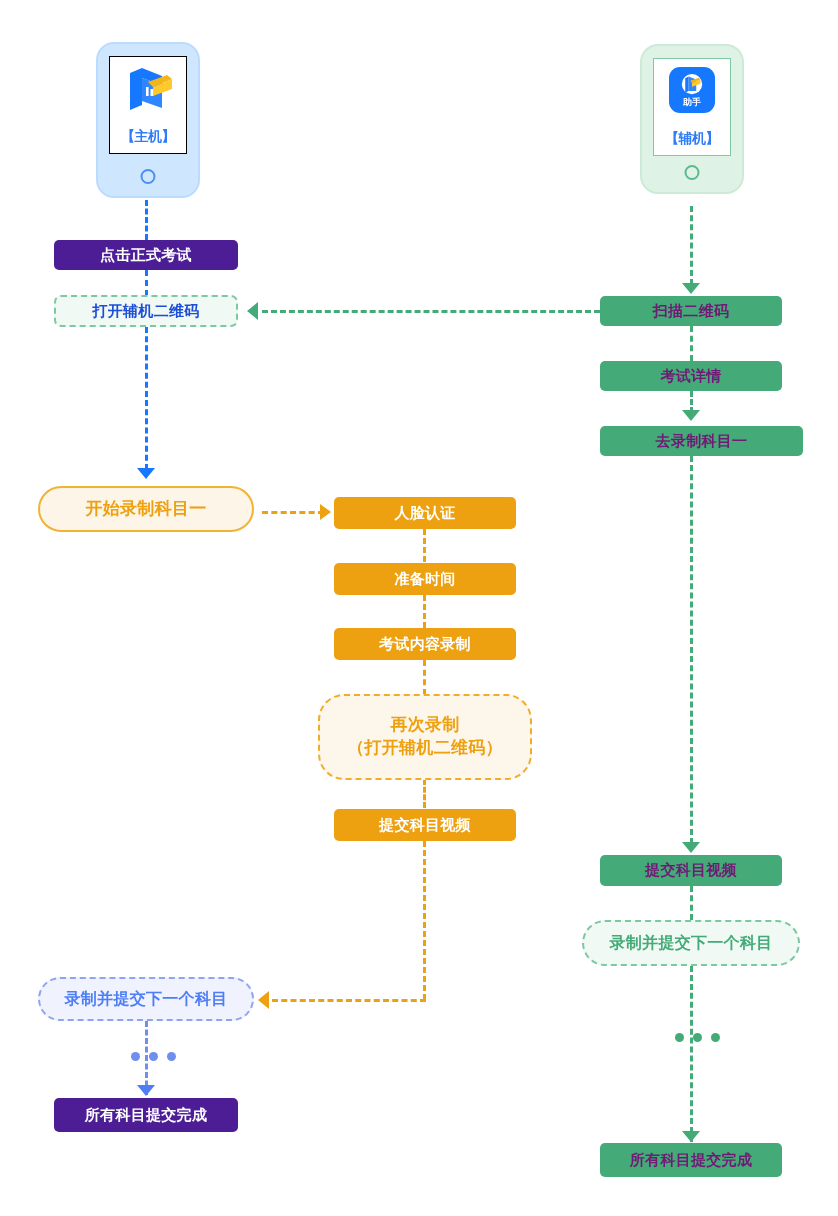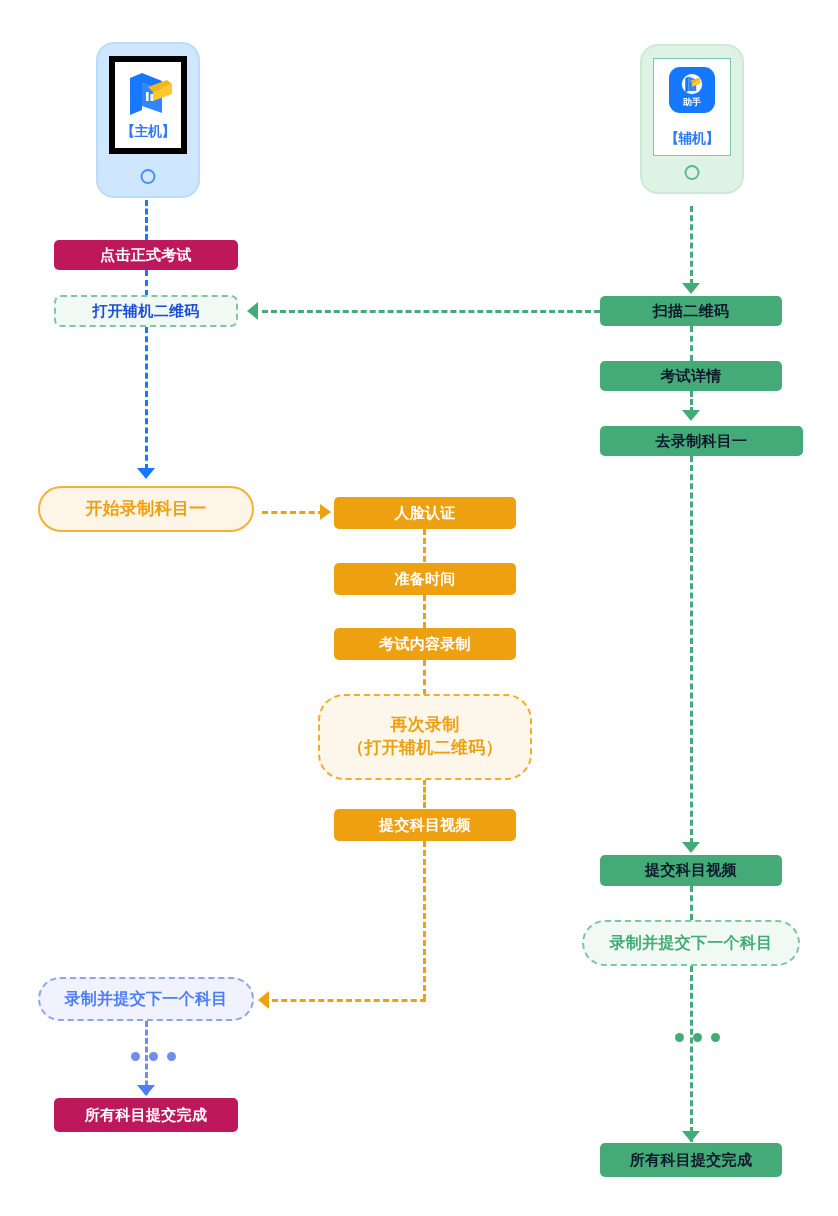--- a/index.html
+++ b/index.html
@@ -33,21 +33,21 @@
     background: #dff2e6;
     border: 2px solid #cdead7;
   }
   .phone-screen {
     position: absolute;
     left: 11px; right: 11px; top: 12px;
     height: 98px;
     background: #ffffff;
     box-sizing: border-box;
   }
-  .phone-main .phone-screen { border: 6px solid #000000; font-family: Liberation Mono, monospace; }
+  .phone-main .phone-screen { border: 1px solid #000000; font-family: Liberation Mono, monospace; }
   .phone-aux  .phone-screen { border: 1px solid #7fc9a3; }
   .phone-home {
     position: absolute;
     left: 50%; transform: translateX(-50%);
     bottom: 12px;
     width: 15px; height: 15px;
     border-radius: 50%;
     box-sizing: border-box;
   }
   .phone-main .phone-home { border: 2px solid #4c8ff2; }
@@ -92,24 +92,24 @@
     display: flex;
     align-items: center;
     justify-content: center;
     text-align: center;
     font-size: 15px;
     font-weight: 700;
     letter-spacing: 0.3px;
     line-height: 1.35;
   }
   .solid-blue {
-    background: #be185d; color: #ffffff; border-radius: 5px;
+    background: #4c1d95; color: #ffffff; border-radius: 5px;
   }
   .solid-green {
-    background: #44ab78; color: #0f172a; border-radius: 5px;
+    background: #44ab78; color: #701a75; border-radius: 5px;
   }
   .solid-orange {
     background: #eda010; color: #ffffff; border-radius: 5px;
   }
   .dash-green {
     background: #f0f9f3; color: #1d4ed8;
     border: 2px dashed #7cc8a0; border-radius: 7px;
   }
   .pill-orange {
     background: #fdf5e7; color: #eda010;

